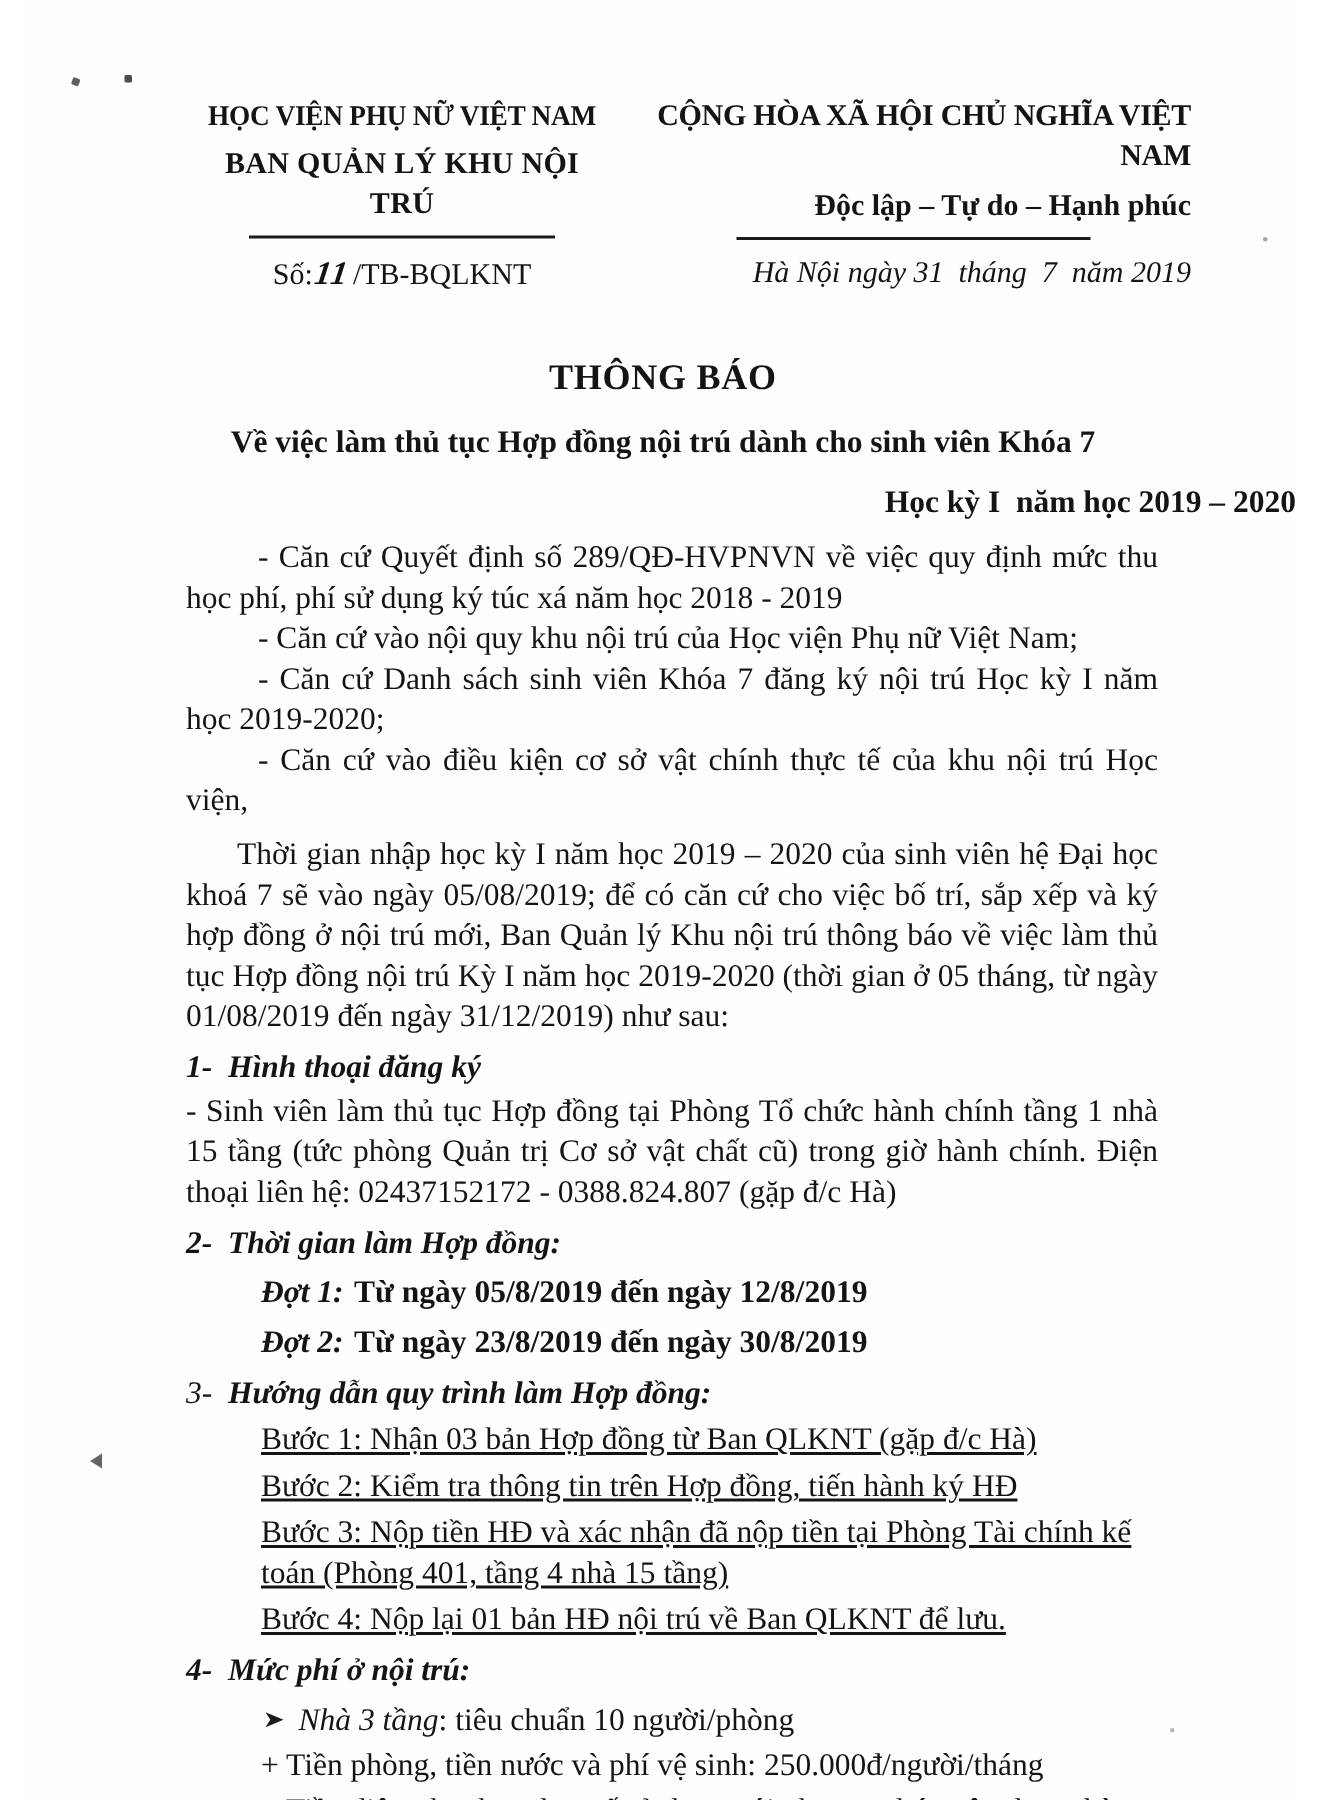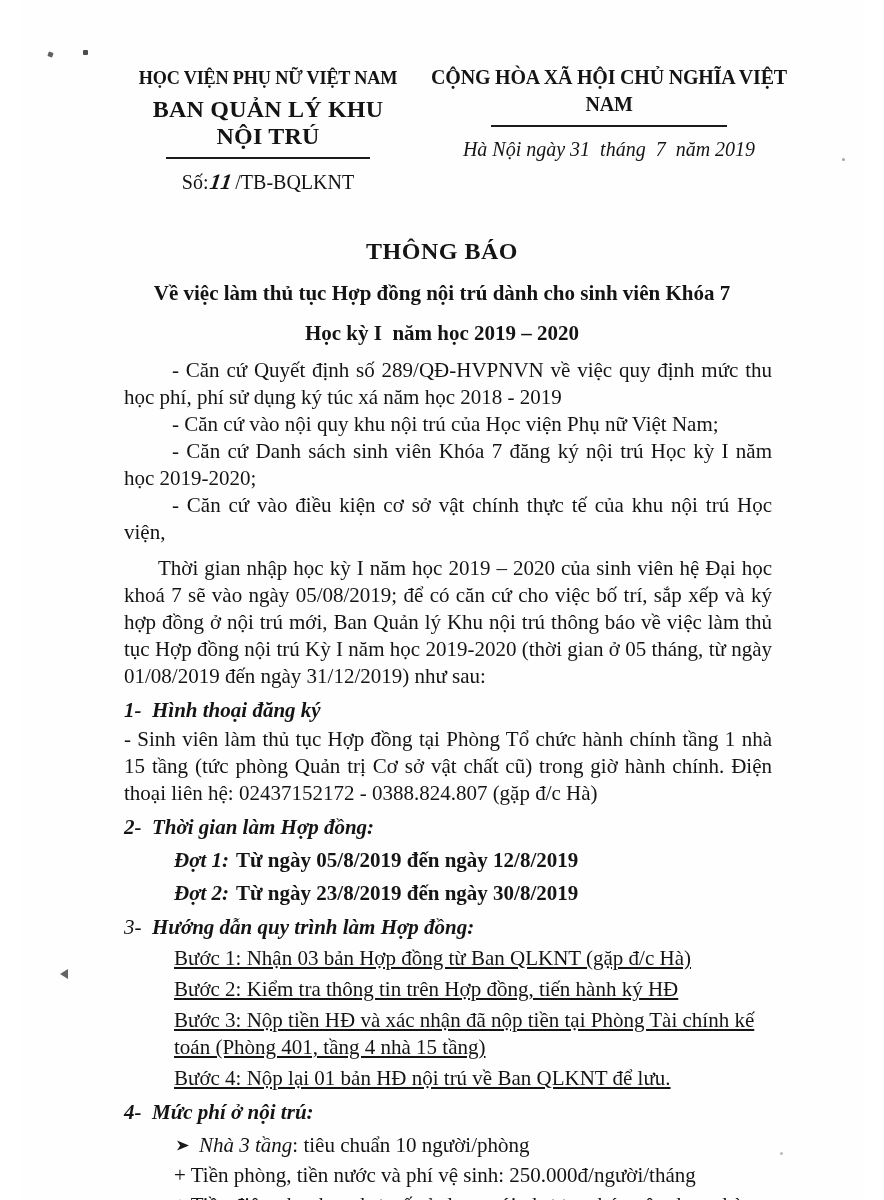--- a/index.html
+++ b/index.html
@@ -16,44 +16,44 @@
     font-size: 21px;
     line-height: 27px;
   }
   
   .header {
     display: flex;
     justify-content: space-between;
     padding: 64px 70px 0 112px;
   }
   .header-left { width: 272px; text-align: center; }
-  .header-right { width: 370px; text-align: center; }
+  .header-right { width: 370px; text-align: right; }
   .org1 { font-size: 19px; font-weight: bold; letter-spacing: -0.2px; transform: scaleX(0.96); }
-  .org2 { font-size: 24px; font-weight: bold; margin-top: 5px; letter-spacing: 0.2px; }
+  .org2 { font-size: 20px; font-weight: bold; margin-top: 5px; letter-spacing: 0.2px; }
   .rule { height: 2px; background: #1c1c1c; margin: 7px auto 9px; }
   .rule-left { width: 204px; }
   .rule-right { width: 236px; }
   .doc-number { font-size: 20px; }
   .handwritten {
     display: inline-block;
     font-style: italic;
     font-weight: bold;
     font-size: 22px;
     transform: skewX(-8deg);
     padding: 0 3px 0 1px;
     letter-spacing: 1px;
   }
   .nat1 { font-size: 20px; font-weight: bold; letter-spacing: -0.2px; }
   .nat2 { font-size: 20px; font-weight: bold; margin-top: 6px; }
   .dateline { font-size: 20px; font-style: italic; white-space: pre; }
   
   .title-block { text-align: center; }
   .title { margin-top: 42px; font-size: 24px; font-weight: bold; letter-spacing: 0.5px; }
   .subtitle { margin-top: 15px; font-size: 21px; font-weight: bold; }
-  .subtitle2 { margin-top: 13px; font-size: 21px; font-weight: bold; white-space: pre; }
+  .subtitle2 { margin-top: 13px; font-size: 21px; font-weight: bold; white-space: pre; text-align: right; }
   
   .content { padding: 10px 92px 0 104px; }
   .preamble { text-align: justify; }
   .preamble p { text-indent: 48px; }
   .intro { margin-top: 9px; text-indent: 34px; text-align: justify; }
   .section { margin-top: 7px; }
   .sec-heading { font-weight: bold; font-style: italic; }
   .sec-num { display: inline-block; min-width: 28px; }
   .num-regular { font-weight: normal; font-style: italic; }
   .sec-para { text-align: justify; margin-top: 2px; }
@@ -90,20 +90,21 @@
 
   <div class="header">
     <div class="header-left">
       <div class="org1">HỌC VIỆN PHỤ NỮ VIỆT NAM</div>
       <div class="org2">BAN QUẢN LÝ KHU NỘI TRÚ</div>
       <div class="rule rule-left"></div>
       <div class="doc-number"><span>Số:</span><span class="handwritten">11</span><span>/TB-BQLKNT</span></div>
     </div>
     <div class="header-right">
       <div class="nat1">CỘNG HÒA XÃ HỘI CHỦ NGHĨA VIỆT NAM</div>
+      <div class="nat2">Độc lập – Tự do – Hạnh phúc</div>
       <div class="rule rule-right"></div>
       <div class="dateline">Hà Nội ngày 31  tháng  7  năm 2019</div>
     </div>
   </div>
 
   <div class="title-block">
     <div class="title">THÔNG BÁO</div>
     <div class="subtitle">Về việc làm thủ tục Hợp đồng nội trú dành cho sinh viên Khóa 7</div>
     <div class="subtitle2">Học kỳ I  năm học 2019 – 2020</div>
   </div>

